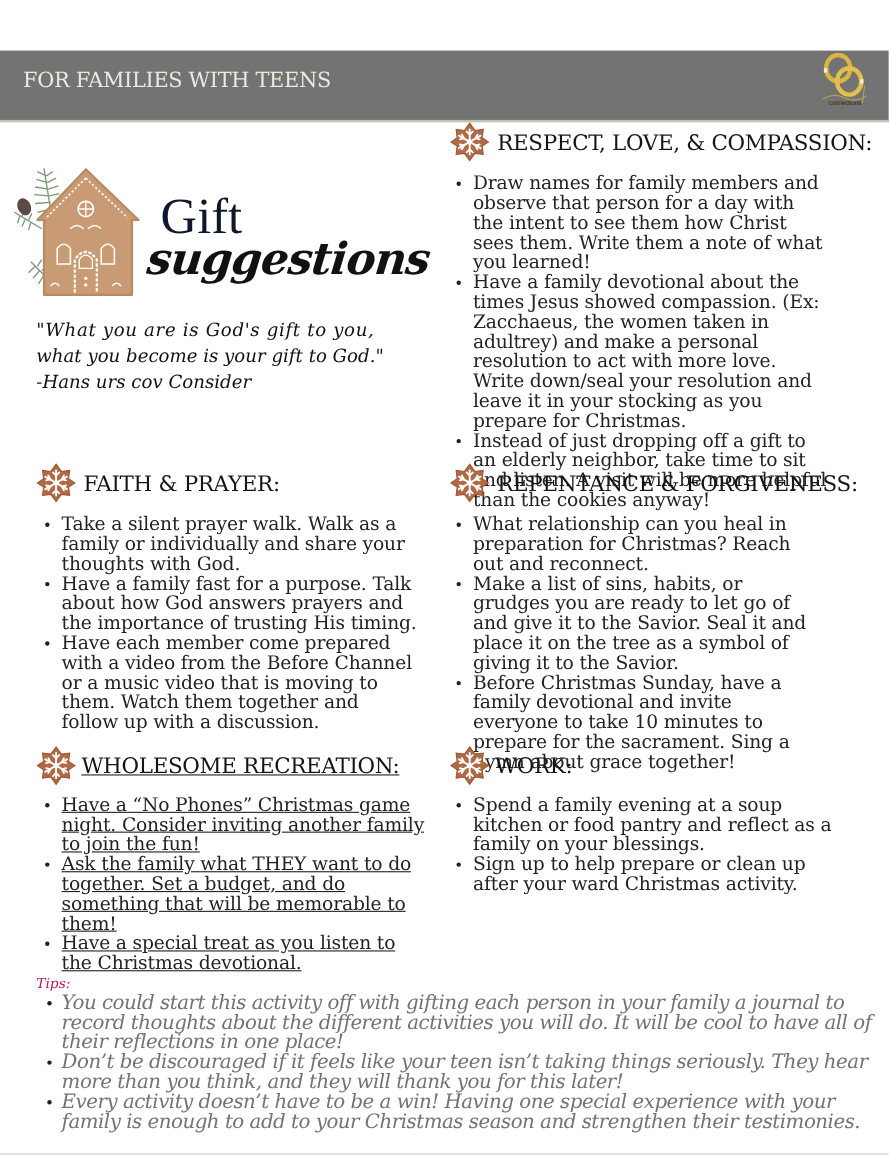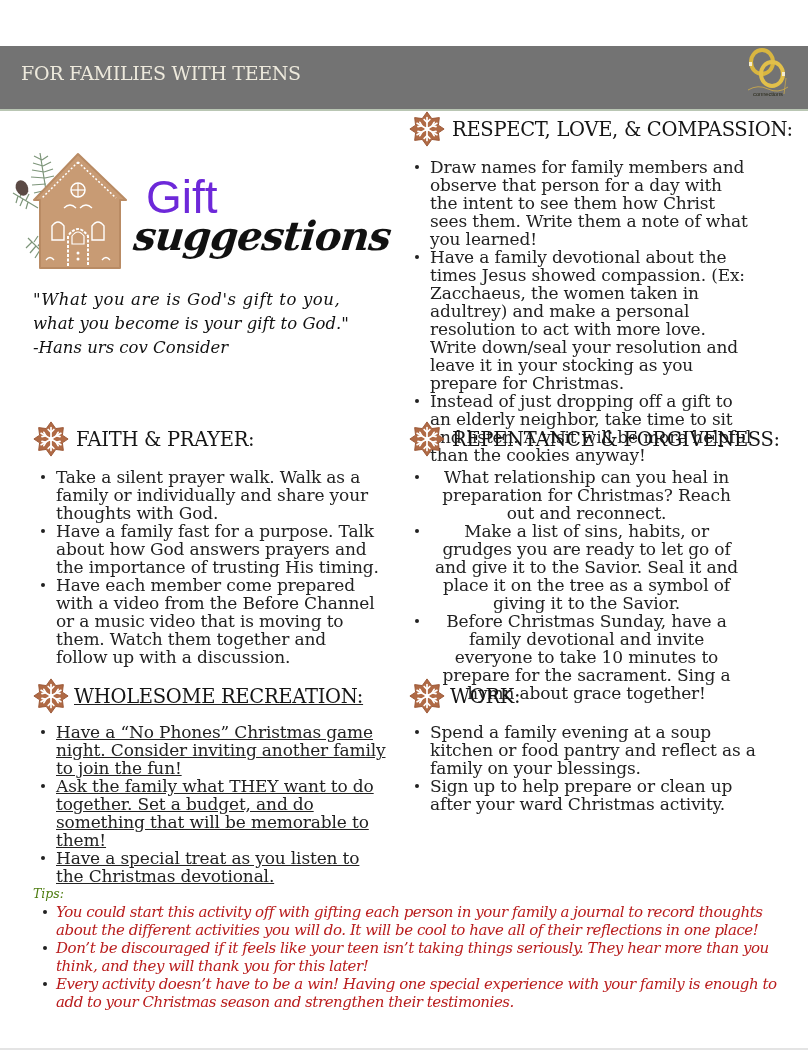--- a/index.html
+++ b/index.html
@@ -16,21 +16,21 @@
       color: #ede9dc;
     }
     .logo { position: absolute; left: 744px; top: 2px; width: 48px; height: 56px; }
     .logo-text { position: absolute; left: 0; top: 43px; width: 48px; text-align: center;
       font-family: "Liberation Sans", sans-serif; font-size: 6px; color: #2b2b1c; letter-spacing: -0.2px; }
 
     .hero { position: absolute; left: 8px; top: 148px; width: 390px; height: 135px; }
     .house { position: absolute; left: 0; top: 0; width: 130px; height: 125px; }
     .gift-word {
       position: absolute; left: 138px; top: 22px;
-      font-family: Liberation Sans, sans-serif; font-size: 46px; font-weight: normal; color: #6d28d9;
+      font-family: Liberation Serif, serif; font-size: 46px; font-weight: normal; color: #0f172a;
       letter-spacing: 0px;
     }
     .sugg-word {
       position: absolute; left: 126px; top: 64px;
       font-family: "DejaVu Serif", serif; font-style: italic; font-weight: bold;
       font-size: 40px; color: #111; letter-spacing: -1px; transform: skewX(-6deg);
     }
 
     .quote {
       position: absolute; left: 33px; top: 288px; width: 350px;
@@ -52,25 +52,25 @@
       position: relative; padding-left: 22px;
       font-family: "DejaVu Serif", serif; font-size: 17px; line-height: 18px; color: #222;
       letter-spacing: -0.15px;
     }
     ul.items li::before {
       content: ""; position: absolute; left: 7px; top: 7px; width: 4px; height: 4px;
       border-radius: 50%; background: #222;
     }
 
     .tips { position: absolute; left: 33px; top: 885px; width: 760px; }
-    .tips-label { font-family: "DejaVu Serif", serif; font-style: italic; font-size: 12.5px; color: #4d7c0f; line-height: 18px; }
+    .tips-label { font-family: "DejaVu Serif", serif; font-style: italic; font-size: 12.5px; color: #be185d; line-height: 18px; }
     ul.tips-list { list-style: none; }
     ul.tips-list li {
       position: relative; padding-left: 23px;
-      font-family: "DejaVu Serif", serif; font-style: italic; font-size: 15px; line-height: 18px; color: #b91c1c;
+      font-family: "DejaVu Serif", serif; font-style: italic; font-size: 18px; line-height: 18px; color: #737373;
       letter-spacing: -0.45px;
     }
     ul.tips-list li::before {
       content: ""; position: absolute; left: 10px; top: 7px; width: 4px; height: 4px;
       border-radius: 50%; background: #222;
     }
     .footer-line { position: absolute; left: 0; top: 1048px; width: 808px; height: 2px; background: #e4e4e4; }
   </style>
 </head>
 <body>
@@ -175,21 +175,21 @@
   </ul>
 </div>
 
 <div class="section" style="left:408px; top:420px; width:395px;">
   <div class="sec-head">
     <svg class="flake">
         <use href="#flake-sym"></use>
       </svg>
     <div class="sec-title">REPENTANCE &amp; FORGIVENESS:</div>
   </div>
-  <ul class="items" style="width:335px;text-align:center;">
+  <ul class="items" style="width:335px;">
     <li>What relationship can you heal in preparation for Christmas? Reach out and reconnect.</li>
     <li>Make a list of sins, habits, or grudges you are ready to let go of and give it to the Savior. Seal it and place it on the tree as a symbol of giving it to the Savior.</li>
     <li>Before Christmas Sunday, have a family devotional and invite everyone to take 10 minutes to prepare for the sacrament. Sing a hymn about grace together!</li>
   </ul>
 </div>
 
 <div class="section" style="left:32px; top:677px; width:360px;text-decoration:underline;">
   <div class="sec-head">
     <svg class="flake">
         <use href="#flake-sym"></use>

